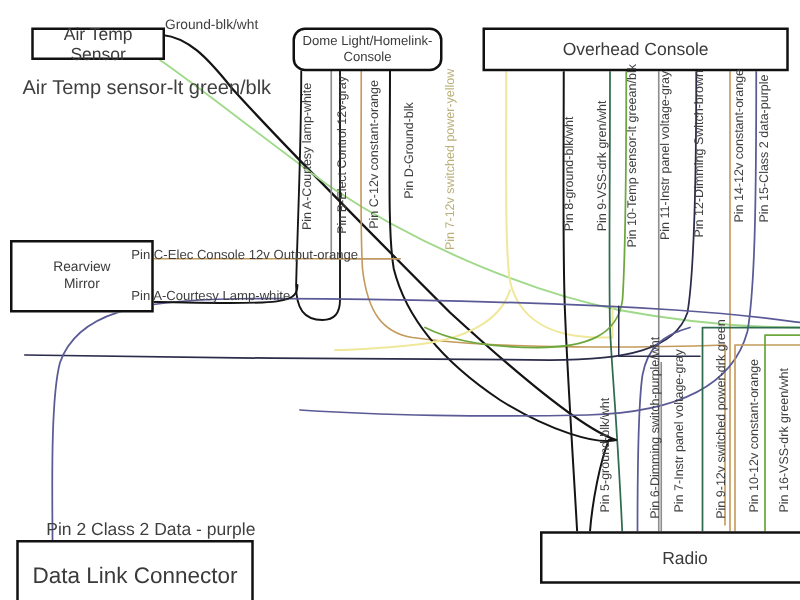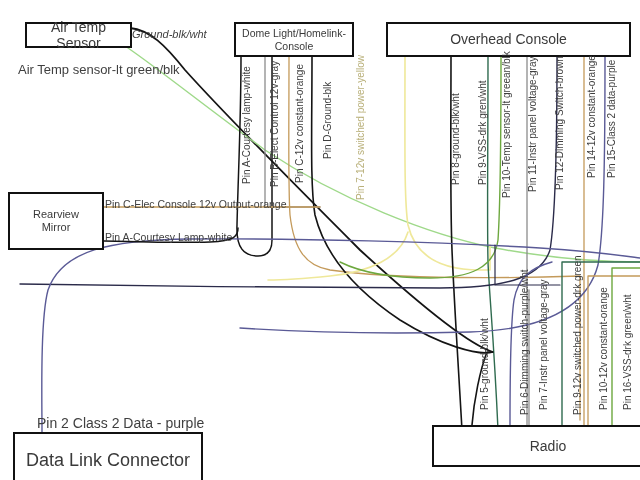--- a/index.html
+++ b/index.html
@@ -83,40 +83,40 @@
         <path d="M 588 425 L 588 276 L 640 276" stroke="#c49a5a" stroke-width="1.3" fill="none" stroke-linecap="round" stroke-linejoin="round"></path>
         <path d="M 612 425 L 612 268 L 640 268" stroke="#6da83f" stroke-width="1.4" fill="none" stroke-linecap="round" stroke-linejoin="round"></path>
         <path d="M 495 245 L 495 285 L 560 285" stroke="#2b2b4a" stroke-width="1.2" fill="none" stroke-linecap="round" stroke-linejoin="round"></path>
       </g>
   </svg>
 
   <div id="component-layer">
       <div class="comp-box" style="left: 25px; top: 22px; width: 107px; height: 26px; font-size: 14px;">
         <span class="comp-label">Air Temp Sensor</span>
       </div>
-      <div class="comp-box" style="left: 234px; top: 22px; width: 120px; height: 35px; font-size: 10.5px;">
+      <div class="comp-box" style="left: 234px; top: 22px; width: 120px; height: 35px; font-size: 10.5px; border-radius: 10px;">
         <span class="comp-label">Dome Light/Homelink-Console</span>
       </div>
       <div class="comp-box" style="left: 386px; top: 22px; width: 245px; height: 35px; font-size: 14px;">
         <span class="comp-label">Overhead Console</span>
       </div>
-      <div class="comp-box" style="left: 8px; top: 192px; width: 96px; height: 58px; font-size: 11px;">
+      <div class="comp-box" style="left: 8px; top: 192px; width: 115px; height: 58px; font-size: 11px;">
         <span class="comp-label">Rearview
 Mirror</span>
       </div>
       <div class="comp-box" style="left: 13px; top: 432px; width: 190px; height: 56px; font-size: 18px;">
         <span class="comp-label">Data Link Connector</span>
       </div>
       <div class="comp-box" style="left: 432px; top: 425px; width: 232px; height: 42px; font-size: 14px;">
         <span class="comp-label">Radio</span>
       </div>
     </div>
   <div id="label-layer">
-      <span class="wire-label" style="left: 132px; top: 28px; font-size: 11px; color: rgb(63, 63, 63); font-style: italic;">Ground-blk/wht</span>
-      <span class="wire-label" style="left: 18px; top: 62px; font-size: 13px; color: rgb(63, 63, 63);">Air Temp sensor-lt green/blk</span>
+      <span class="wire-label" style="left: 132px; top: 14px; font-size: 11px; color: rgb(63, 63, 63);">Ground-blk/wht</span>
+      <span class="wire-label" style="left: 18px; top: 62px; font-size: 16px; color: rgb(63, 63, 63);">Air Temp sensor-lt green/blk</span>
       <span class="wire-label" style="left: 105px; top: 198px; font-size: 10.5px; color: rgb(63, 63, 63);">Pin C-Elec Console 12v Output-orange</span>
       <span class="wire-label" style="left: 105px; top: 231px; font-size: 10.5px; color: rgb(63, 63, 63);">Pin A-Courtesy Lamp-white</span>
       <span class="wire-label" style="left: 37px; top: 415px; font-size: 14px; color: rgb(63, 63, 63);">Pin 2 Class 2 Data - purple</span>
       <span class="wire-label vert" style="left: 241px; top: 184px; font-size: 10px; color: rgb(63, 63, 63);">Pin A-Courtesy lamp-white</span>
       <span class="wire-label vert" style="left: 269px; top: 187px; font-size: 10px; color: rgb(63, 63, 63);">Pin B-Elect Control 12v-gray</span>
       <span class="wire-label vert" style="left: 294px; top: 183px; font-size: 10px; color: rgb(63, 63, 63);">Pin C-12v constant-orange</span>
       <span class="wire-label vert" style="left: 322px; top: 159px; font-size: 10px; color: rgb(63, 63, 63);">Pin D-Ground-blk</span>
       <span class="wire-label vert" style="left: 355px; top: 200px; font-size: 10px; color: rgb(185, 176, 122);">Pin 7-12v switched power-yellow</span>
       <span class="wire-label vert" style="left: 450px; top: 185px; font-size: 10px; color: rgb(63, 63, 63);">Pin 8-ground-blk/wht</span>
       <span class="wire-label vert" style="left: 477px; top: 185px; font-size: 10px; color: rgb(63, 63, 63);">Pin 9-VSS-drk gren/wht</span>

